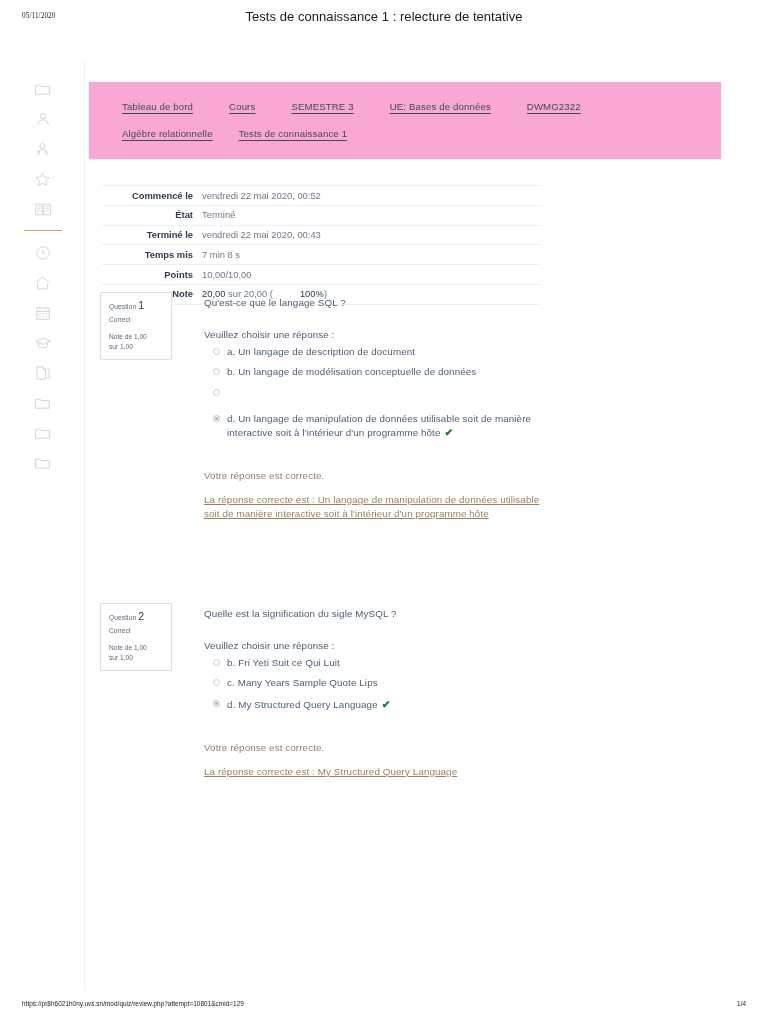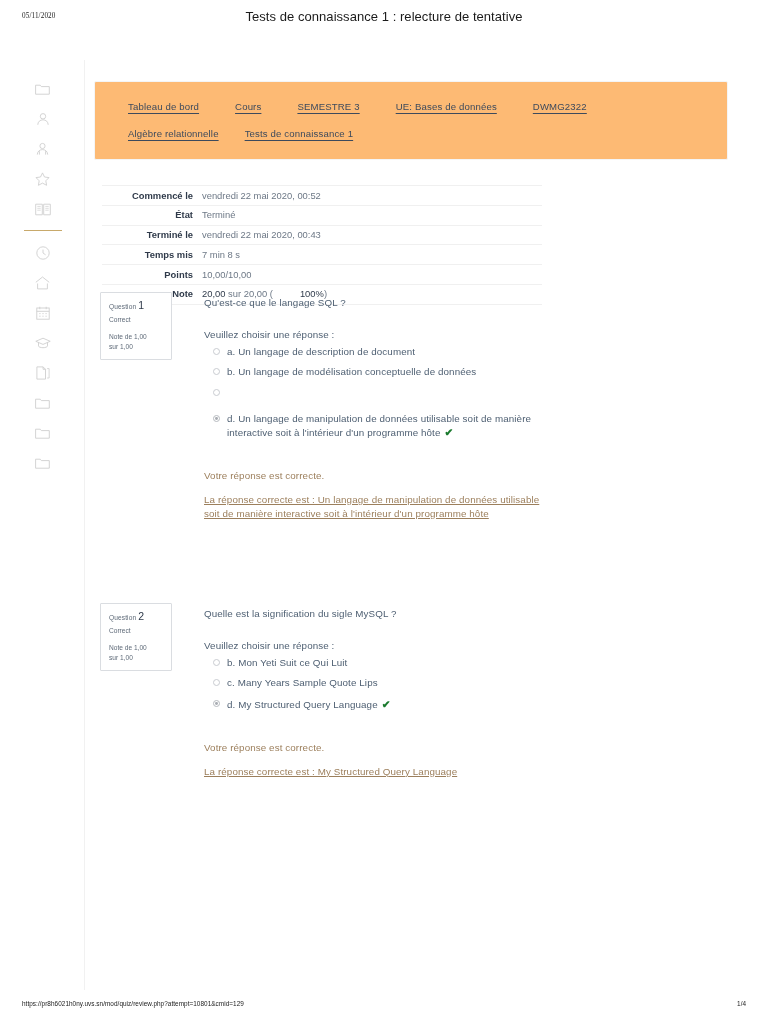--- a/index.html
+++ b/index.html
@@ -97,25 +97,25 @@
   .rail-divider {
     width: 38px;
     height: 1px;
     background: #c8a96b;
     margin: 6px auto 7px auto;
   }
 
   
   .crumb-card {
     position: absolute;
-    left: 94px;
+    left: 88px;
     top: 81px;
     width: 634px;
     height: 79px;
-    background: #fdba74;
+    background: #f9a8d4;
     border: 1px solid #f4f5f6;
     border-radius: 2px;
   }
   .crumb-row {
     position: absolute;
     left: 33px;
     display: flex;
     align-items: center;
     gap: 0;
   }
@@ -503,21 +503,21 @@
       <div class="qgrade"><span>Note de 1,00</span><br><span>sur 1,00</span></div>
     </div>
     <div class="qbody">
       <div class="qtext">Quelle est la signification du sigle MySQL ?</div>
       <div class="qprompt">Veuillez choisir une réponse :</div>
       <div class="answers">
 
 
         <div class="ans">
           <span class="radio"></span>
-          <span class="atext">b. Mon Yeti Suit ce Qui Luit</span>
+          <span class="atext">b. Fri Yeti Suit ce Qui Luit</span>
         </div>
 
         <div class="ans">
           <span class="radio"></span>
           <span class="atext">c. Many Years Sample Quote Lips</span>
         </div>
 
         <div class="ans sel">
           <span class="radio"></span>
           <span class="atext"><span>d. My Structured Query Language</span><span class="tick">✔</span></span>

